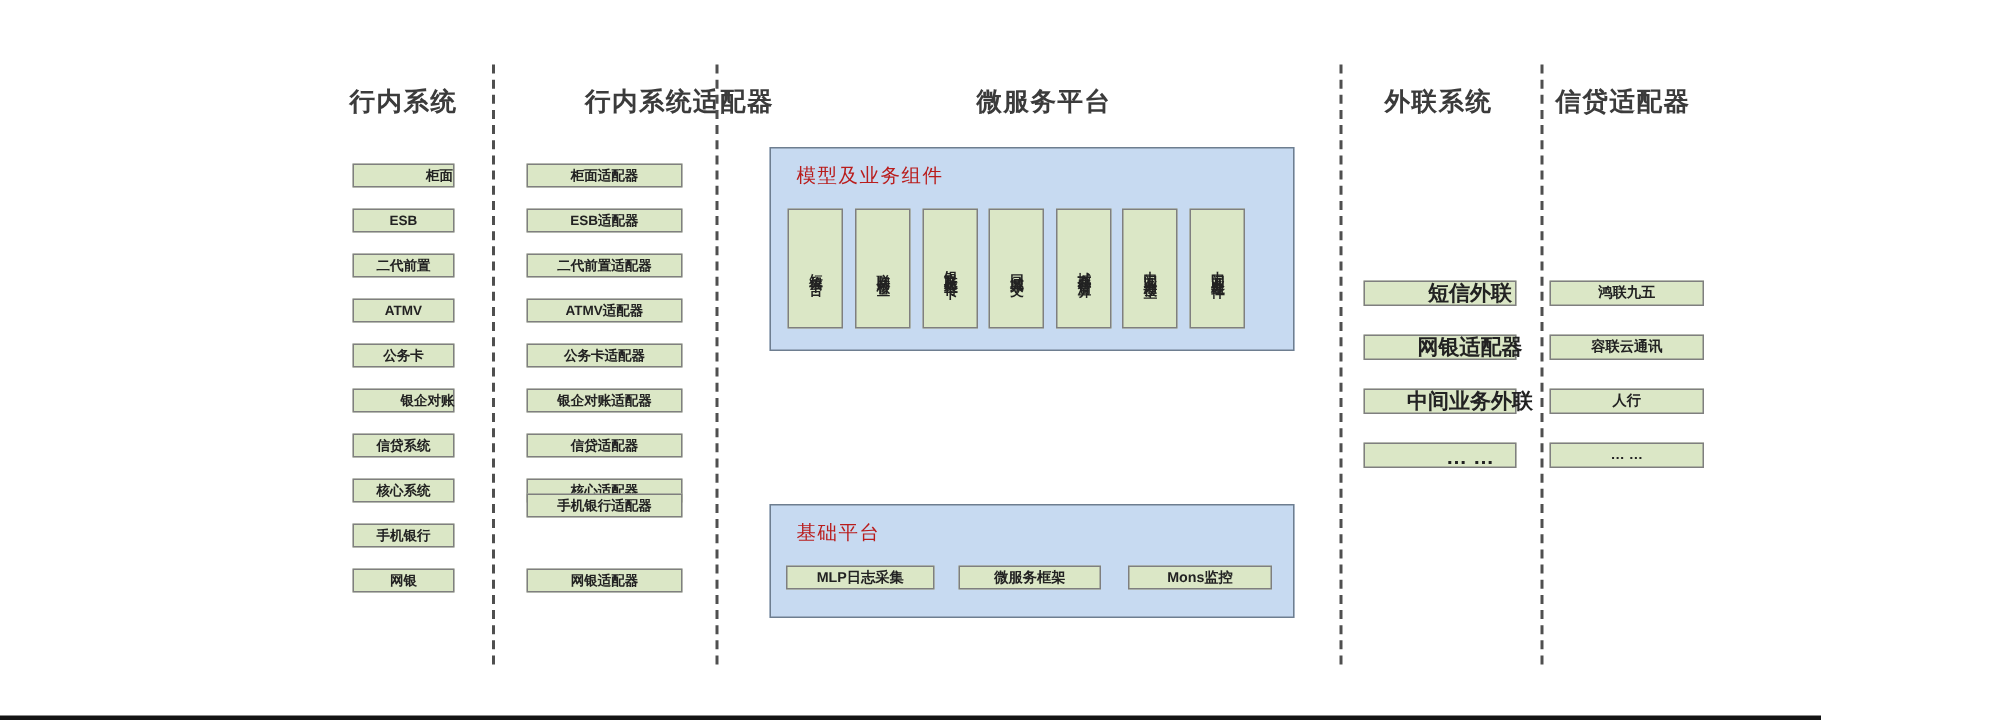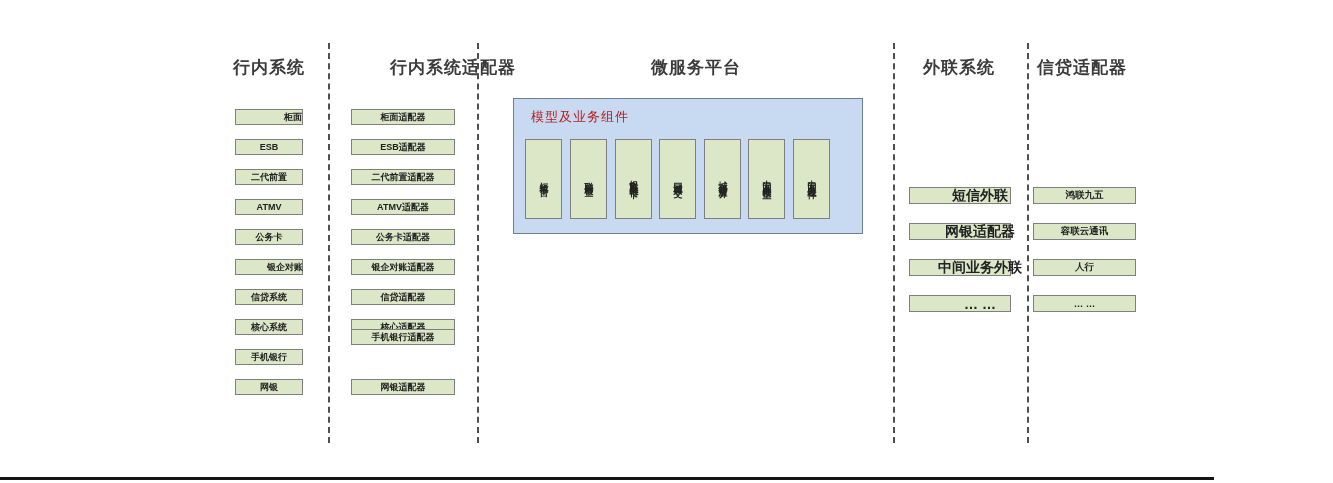--- a/index.html
+++ b/index.html
@@ -89,20 +89,26 @@
     <div class="vbox" style="left:11px;">短信平台</div>
     <div class="vbox" style="left:56px;">联网核查</div>
     <div class="vbox" style="left:101px;">银联及银行卡</div>
     <div class="vbox" style="left:145px;">同城票交</div>
     <div class="vbox" style="left:190px;">城商行清算</div>
     <div class="vbox" style="left:234px;">中间业务模型</div>
     <div class="vbox" style="left:279px;">中间业务组件</div>
   </div>
 
 
+  <div class="panel" style="top:336px;height:76px;">
+    <div class="panel-label">基础平台</div>
+    <div class="hbox" style="left:10px;top:40px;width:99px;">MLP日志采集</div>
+    <div class="hbox" style="left:125px;top:40px;width:95px;">微服务框架</div>
+    <div class="hbox" style="left:238px;top:40px;width:96px;">Mons监控</div>
+  </div>
 
   <div class="gbox c4" style="top:187px;">短信外联</div>
   <div class="gbox c4" style="top:223px;">网银适配器</div>
   <div class="gbox c4" style="top:259px;font-family:Liberation Serif, serif;">中间业务外联</div>
   <div class="gbox c4" style="top:295px;">… …</div>
 
   <div class="gbox c5" style="top:187px;">鸿联九五</div>
   <div class="gbox c5" style="top:223px;">容联云通讯</div>
   <div class="gbox c5" style="top:259px;">人行</div>
   <div class="gbox c5" style="top:295px;">… …</div>

